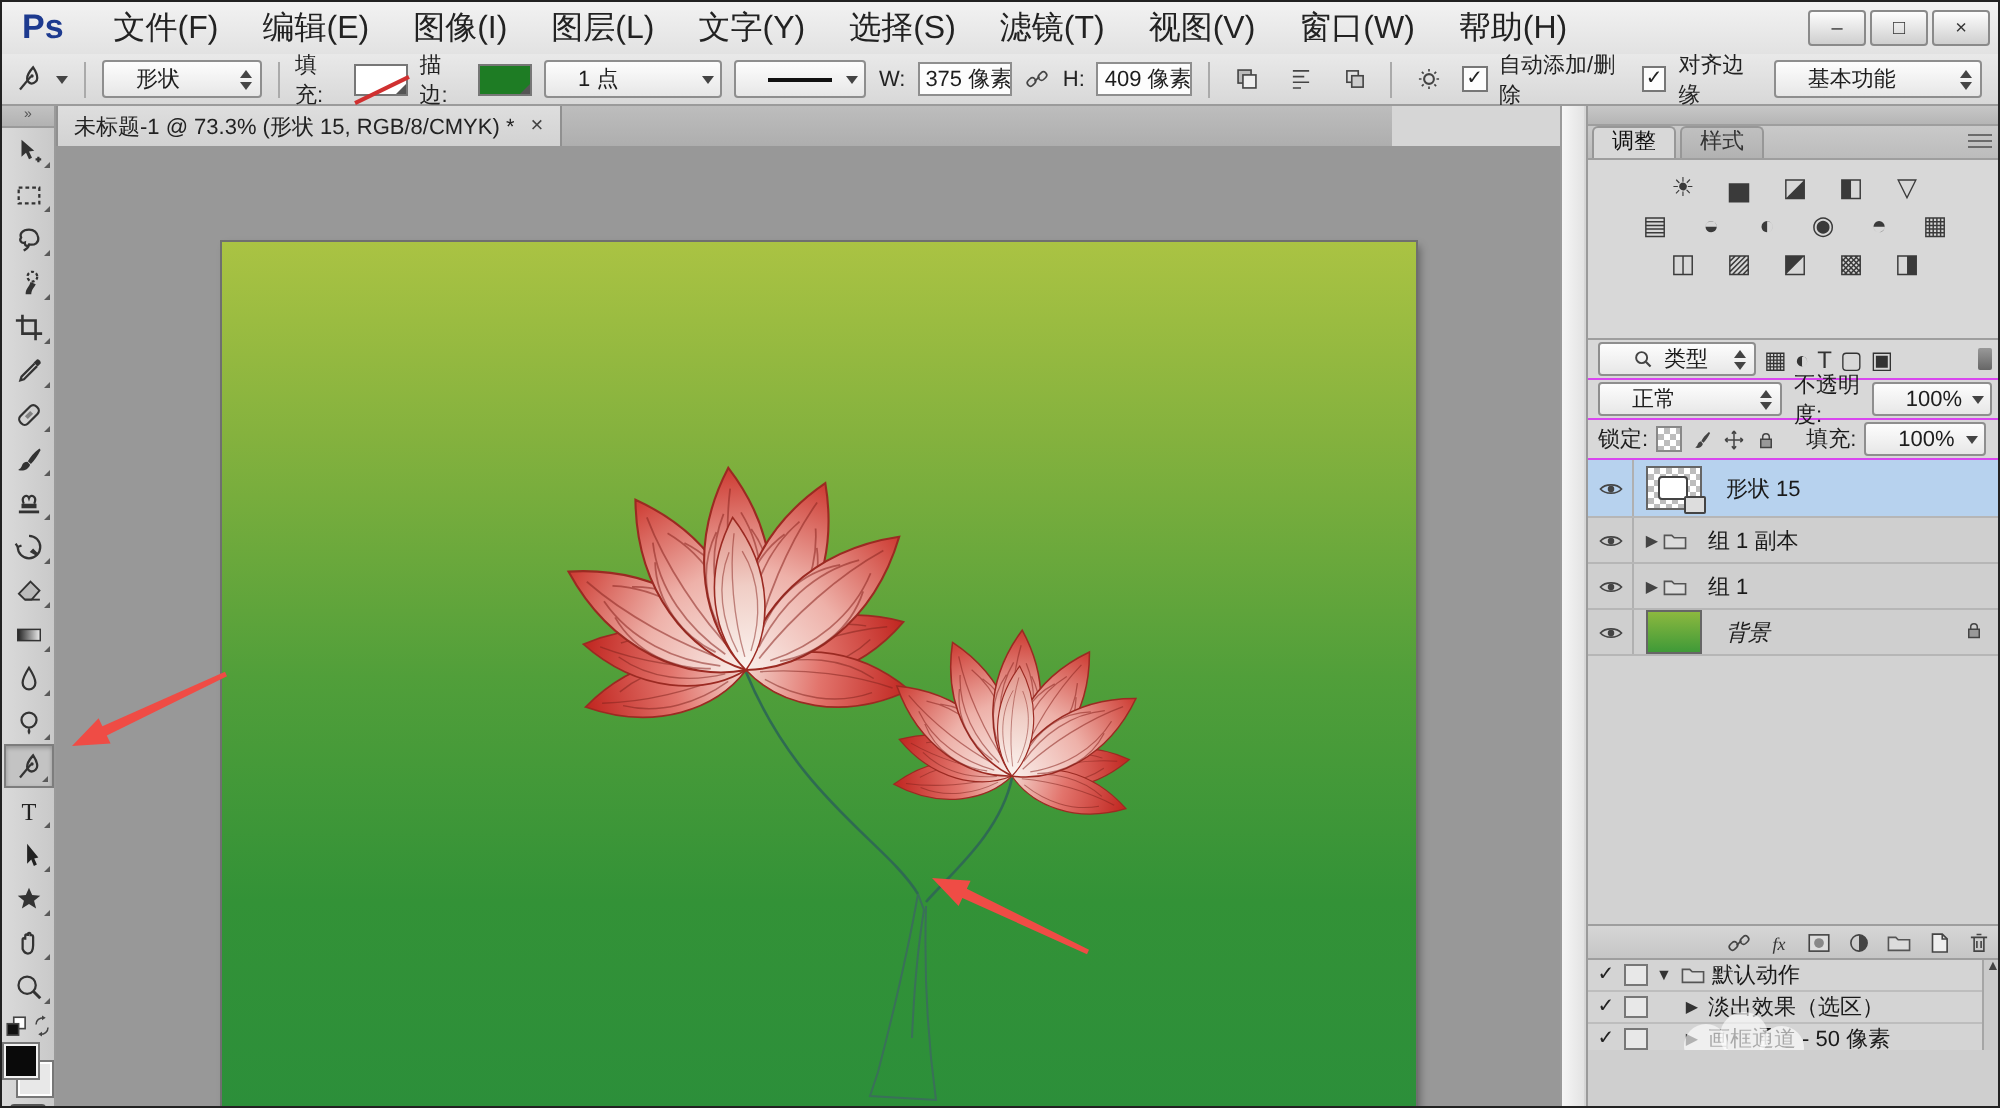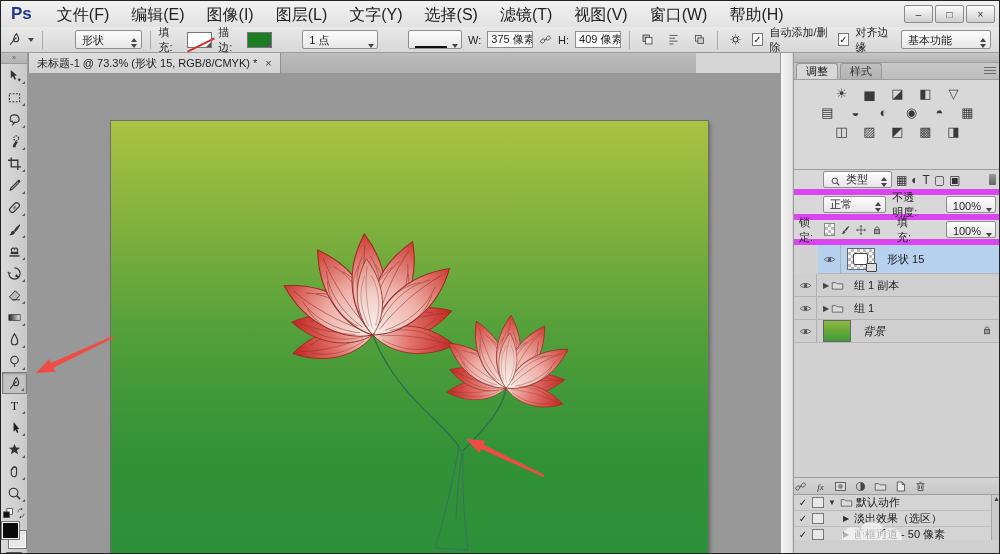--- a/index.html
+++ b/index.html
@@ -13,21 +13,21 @@
   #pslogo{font-weight:bold;font-size:17px;color:#1d3a8f;margin:0 14px 0 10px;letter-spacing:0;}
   .menuitem{padding:0 11px;font-size:16px;color:#222;line-height:25px;cursor:default;}
   #winbtns{margin-left:auto;display:flex;gap:2px;margin-right:6px;}
   .winbtn{width:27px;height:16px;border:1px solid #8a8a8a;background:linear-gradient(#fdfdfd,#cfcfcf);
           display:flex;align-items:center;justify-content:center;font-size:10px;color:#333;border-radius:2px;}
   
   #optionsbar{left:0;top:26px;width:1000px;height:26px;background:linear-gradient(#e9e9e9,#d8d8d8);
               border-bottom:1px solid #9b9b9b;display:flex;align-items:center;gap:6px;padding-left:6px;box-sizing:border-box;}
   .sep{width:1px;height:18px;background:#aaa;margin:0 2px;}
   .combo{height:17px;background:linear-gradient(#fdfdfd,#e7e7e7);border:1px solid #8e8e8e;border-radius:2px;
-         display:flex;align-items:flex-end;padding:0 3px 0 6px;gap:5px;margin-left:24px;}
+         display:flex;align-items:center;padding:0 3px 0 16px;gap:5px;}
   .updn{display:inline-block;width:7px;height:10px;position:relative;}
   .updn::before,.updn::after{content:"";position:absolute;left:0;border-left:3.5px solid transparent;border-right:3.5px solid transparent;}
   .updn::before{top:0;border-bottom:4px solid #444;}
   .updn::after{bottom:0;border-top:4px solid #444;}
   .caret{display:inline-block;border-left:3.5px solid transparent;border-right:3.5px solid transparent;border-top:4px solid #444;}
   .swatch{width:26px;height:14px;border:1px solid #777;position:relative;background:#fff;}
   .swatch .cornertri{position:absolute;right:0;bottom:0;border-left:5px solid transparent;border-bottom:5px solid #555;}
   #fillswatch::before{content:"";position:absolute;left:-2px;top:11px;width:30px;height:2px;background:#d03030;transform:rotate(-26deg);}
   .field{height:15px;border:1px solid #8e8e8e;background:#fdfdfd;padding:0 3px;display:flex;align-items:center;
          width:42px;overflow:hidden;white-space:nowrap;}
@@ -66,35 +66,35 @@
   .ptab{height:15px;padding:0 9px;line-height:15px;font-size:11px;color:#333;background:linear-gradient(#c0c0c0,#b2b2b2);
         border:1px solid #979797;border-bottom:none;border-radius:3px 3px 0 0;margin-left:2px;}
   .ptab.active{background:#d8d8d8;color:#111;}
   .pmenu{position:absolute;right:5px;top:4px;width:12px;height:9px;
          background:repeating-linear-gradient(#555 0 1px,transparent 1px 3px);opacity:.8;}
   .panelbody{background:#d8d8d8;}
   #adjbody{height:90px;border-bottom:1px solid #9e9e9e;padding:3px 6px;box-sizing:border-box;}
   .adjrow{display:flex;justify-content:center;gap:4px;margin-top:2px;}
   .adjicon{width:24px;height:17px;display:flex;align-items:center;justify-content:center;font-size:13px;color:#3a3a3a;border-radius:2px;}
   
-  .lrowbar{height:19px;display:flex;align-items:center;padding:0 5px;gap:4px;background:#d8d8d8;border-bottom:6px solid #d946ef;}
+  .lrowbar{height:19px;display:flex;align-items:center;padding:0 5px;gap:4px;background:#d8d8d8;border-bottom:1px solid #d946ef;}
   #layerlist{height:232px;background:#d2d2d2;border-bottom:1px solid #9e9e9e;overflow:hidden;}
   .layerrow{height:22px;display:flex;align-items:center;border-bottom:1px solid #b6b6b6;background:#cfcfcf;}
-  .layerrow.tall{height:28px;margin-left:24px;}
+  .layerrow.tall{height:28px;}
   .layerrow.selected{background:#b7d2ee;}
   .eyecell{width:22px;align-self:stretch;border-right:1px solid #b0b0b0;display:flex;align-items:center;justify-content:center;}
   .checker{background-color:#fff;background-image:linear-gradient(45deg,#bdbdbd 25%,transparent 25%,transparent 75%,#bdbdbd 75%),
            linear-gradient(45deg,#bdbdbd 25%,transparent 25%,transparent 75%,#bdbdbd 75%);background-size:6px 6px;background-position:0 0,3px 3px;}
   .thumb{width:26px;height:20px;border:1px solid #666;margin:0 6px 0 6px;position:relative;}
   .thumb .shapemini{position:absolute;left:5px;top:4px;width:13px;height:10px;border:1px solid #444;background:#fff;border-radius:2px;}
   .thumb .pathbadge{position:absolute;right:-3px;bottom:-3px;width:9px;height:7px;border:1px solid #444;background:#ddd;border-radius:1px;}
   .grptri{width:10px;text-align:center;color:#444;font-size:8px;margin-left:4px;}
   .lname{margin-left:6px;font-size:11px;color:#1a1a1a;}
   .lname.bg{font-style:italic;}
-  #layerbottom{height:16px;background:linear-gradient(#d6d6d6,#c6c6c6);border-bottom:1px solid #9e9e9e;display:flex;align-items:center;gap:7px;padding-right:5px;}
+  #layerbottom{height:16px;background:linear-gradient(#d6d6d6,#c6c6c6);border-bottom:1px solid #9e9e9e;display:flex;align-items:center;justify-content:flex-end;gap:7px;padding-right:5px;}
   
   #actrows{background:#d4d4d4;height:45px;position:relative;overflow:hidden;}
   .arow{height:15px;display:flex;align-items:center;border-bottom:1px solid #bdbdbd;gap:3px;padding-left:3px;}
   .arow .chk{width:12px;color:#222;font-size:10px;text-align:center;}
   .arow .mbox{width:10px;height:9px;border:1px solid #777;background:#e8e8e8;}
   .arow .tri{width:10px;font-size:8px;color:#333;text-align:center;}
   .albl{font-size:11px;color:#1a1a1a;white-space:nowrap;}
   #actscroll{position:absolute;right:0;top:0;width:10px;height:45px;background:#cacaca;border-left:1px solid #a5a5a5;font-size:7px;color:#444;text-align:center;box-sizing:border-box;}
   .wmark{position:absolute;border-radius:50%;background:rgba(255,255,255,.62);}
   .ic{display:inline-flex;align-items:center;justify-content:center;}

